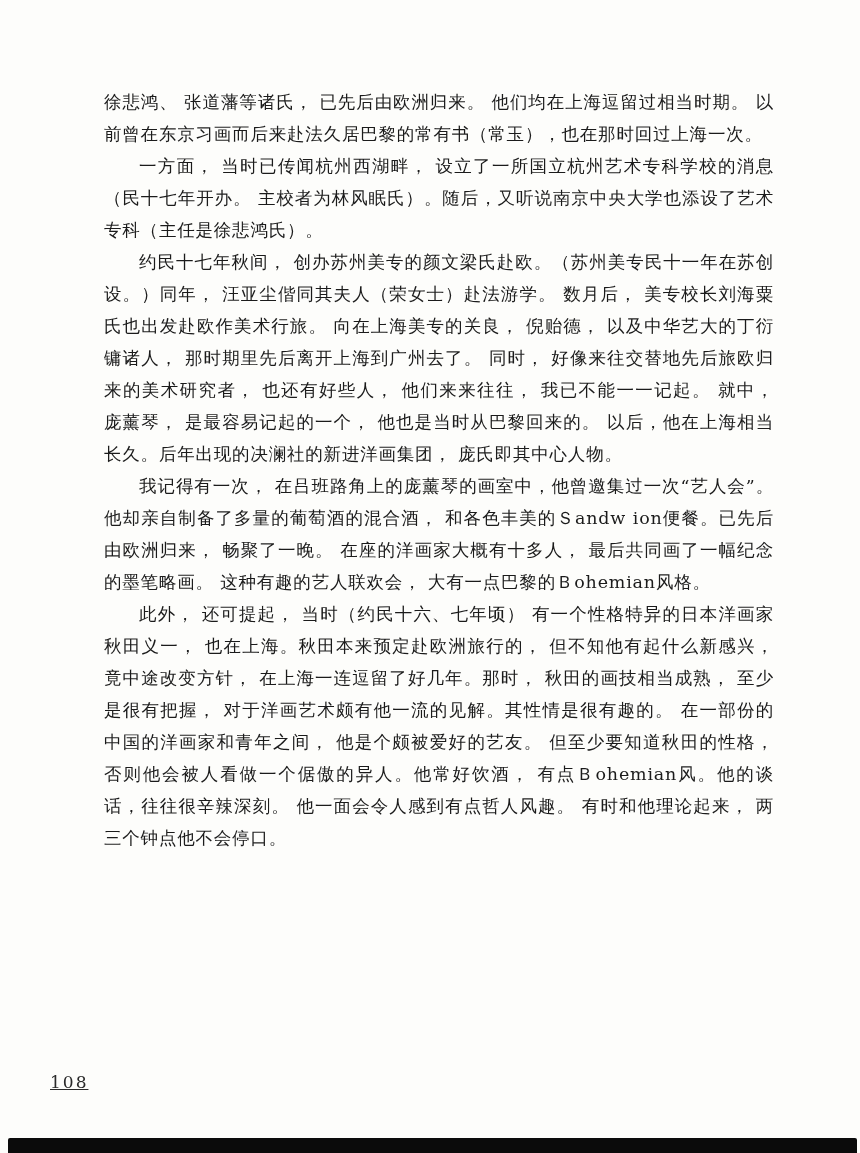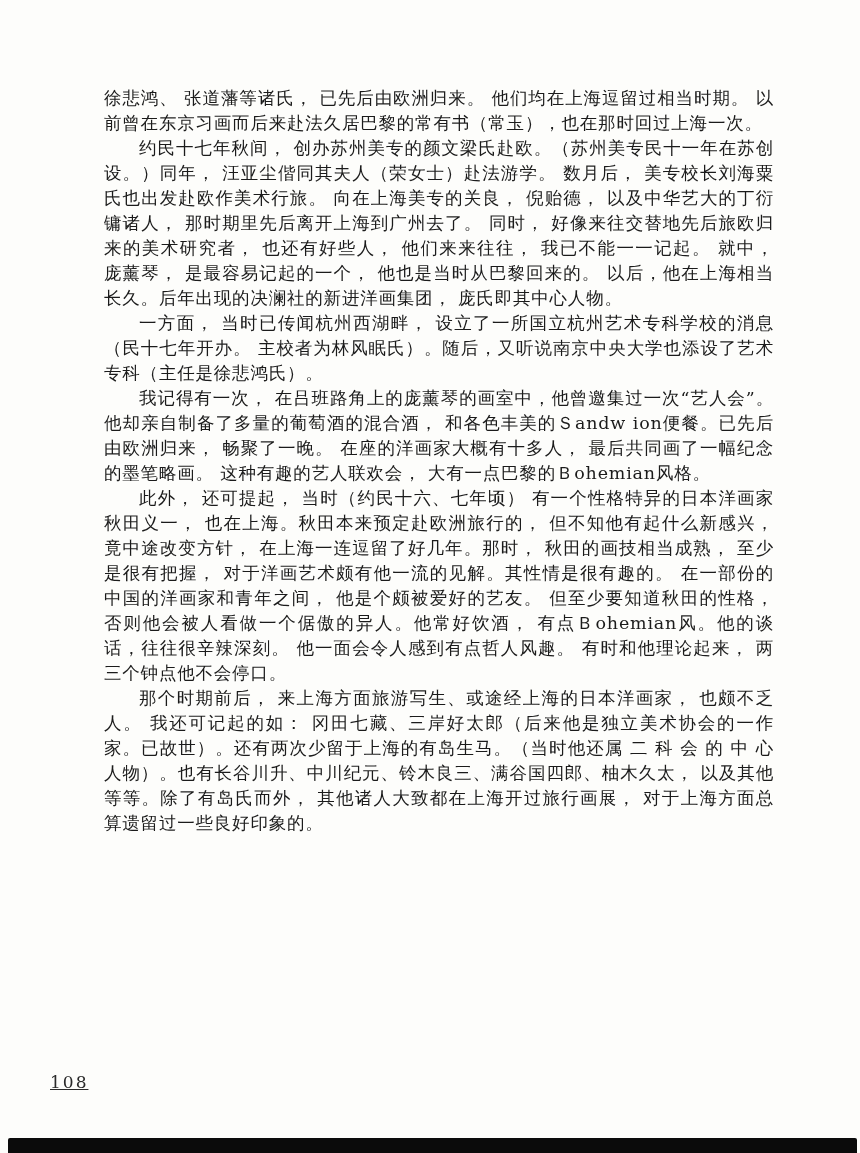--- a/index.html
+++ b/index.html
@@ -14,21 +14,21 @@
     background: #fdfdfb;
     overflow: hidden;
     font-family: "DejaVu Serif", "Liberation Serif", serif;
   }
   .text-block {
     position: absolute;
     left: 104px;
     top: 86px;
     width: 670px;
     font-size: 17.5px;
-    line-height: 25px;
+    line-height: 32px;
     color: #1b1b1b;
     text-align: justify;
     letter-spacing: 0.8px;
   }
   .para {
     margin: 0;
     text-indent: 2em;
   }
   .para.no-indent {
     text-indent: 0;
@@ -51,21 +51,20 @@
     background: #0b0b0b;
     border-radius: 2px 2px 0 0;
   }
 </style>
 </head>
 <body>
 
 <div class="page">
   <div class="text-block">
     <p class="para no-indent">徐悲鸿、 张道藩等诸氏， 已先后由欧洲归来。 他们均在上海逗留过相当时期。 以前曾在东京习画而后来赴法久居巴黎的常有书（常玉），也在那时回过上海一次。</p>
+    <p class="para">一方面， 当时已传闻杭州西湖畔， 设立了一所国立杭州艺术专科学校的消息（民十七年开办。 主校者为林风眠氏）。随后，又听说南京中央大学也添设了艺术专科（主任是徐悲鸿氏）。</p>
     <p class="para">约民十七年秋间， 创办苏州美专的颜文梁氏赴欧。（苏州美专民十一年在苏创设。）同年， 汪亚尘偕同其夫人（荣女士）赴法游学。 数月后， 美专校长刘海粟氏也出发赴欧作美术行旅。 向在上海美专的关良， 倪贻德， 以及中华艺大的丁衍镛诸人， 那时期里先后离开上海到广州去了。 同时， 好像来往交替地先后旅欧归来的美术研究者， 也还有好些人， 他们来来往往， 我已不能一一记起。 就中， 庞薰琴， 是最容易记起的一个， 他也是当时从巴黎回来的。 以后，他在上海相当长久。后年出现的决澜社的新进洋画集团， 庞氏即其中心人物。</p>
-    <p class="para">一方面， 当时已传闻杭州西湖畔， 设立了一所国立杭州艺术专科学校的消息（民十七年开办。 主校者为林风眠氏）。随后，又听说南京中央大学也添设了艺术专科（主任是徐悲鸿氏）。</p>
     <p class="para">我记得有一次， 在吕班路角上的庞薰琴的画室中，他曾邀集过一次“艺人会”。他却亲自制备了多量的葡萄酒的混合酒， 和各色丰美的Ｓandw ion便餐。已先后由欧洲归来， 畅聚了一晚。 在座的洋画家大概有十多人， 最后共同画了一幅纪念的墨笔略画。 这种有趣的艺人联欢会， 大有一点巴黎的Ｂohemian风格。</p>
     <p class="para">此外， 还可提起， 当时（约民十六、七年顷） 有一个性格特异的日本洋画家秋田义一， 也在上海。秋田本来预定赴欧洲旅行的， 但不知他有起什么新感兴，竟中途改变方针， 在上海一连逗留了好几年。那时， 秋田的画技相当成熟， 至少是很有把握， 对于洋画艺术颇有他一流的见解。其性情是很有趣的。 在一部份的中国的洋画家和青年之间， 他是个颇被爱好的艺友。 但至少要知道秋田的性格，否则他会被人看做一个倨傲的异人。他常好饮酒， 有点Ｂohemian风。他的谈话，往往很辛辣深刻。 他一面会令人感到有点哲人风趣。 有时和他理论起来， 两三个钟点他不会停口。</p>
-    <p class="para">那个时期前后， 来上海方面旅游写生、或途经上海的日本洋画家， 也颇不乏人。 我还可记起的如： 冈田七藏、三岸好太郎（后来他是独立美术协会的一作家。已故世）。还有两次少留于上海的有岛生马。（当时他还属 二 科 会 的 中 心人物）。也有长谷川升、中川纪元、铃木良三、满谷国四郎、柚木久太， 以及其他等等。除了有岛氏而外， 其他诸人大致都在上海开过旅行画展， 对于上海方面总算遗留过一些良好印象的。</p>
   </div>
   <div class="page-number">108</div>
   <div class="scan-bar"></div>
 </div>
 
 </body></html>

